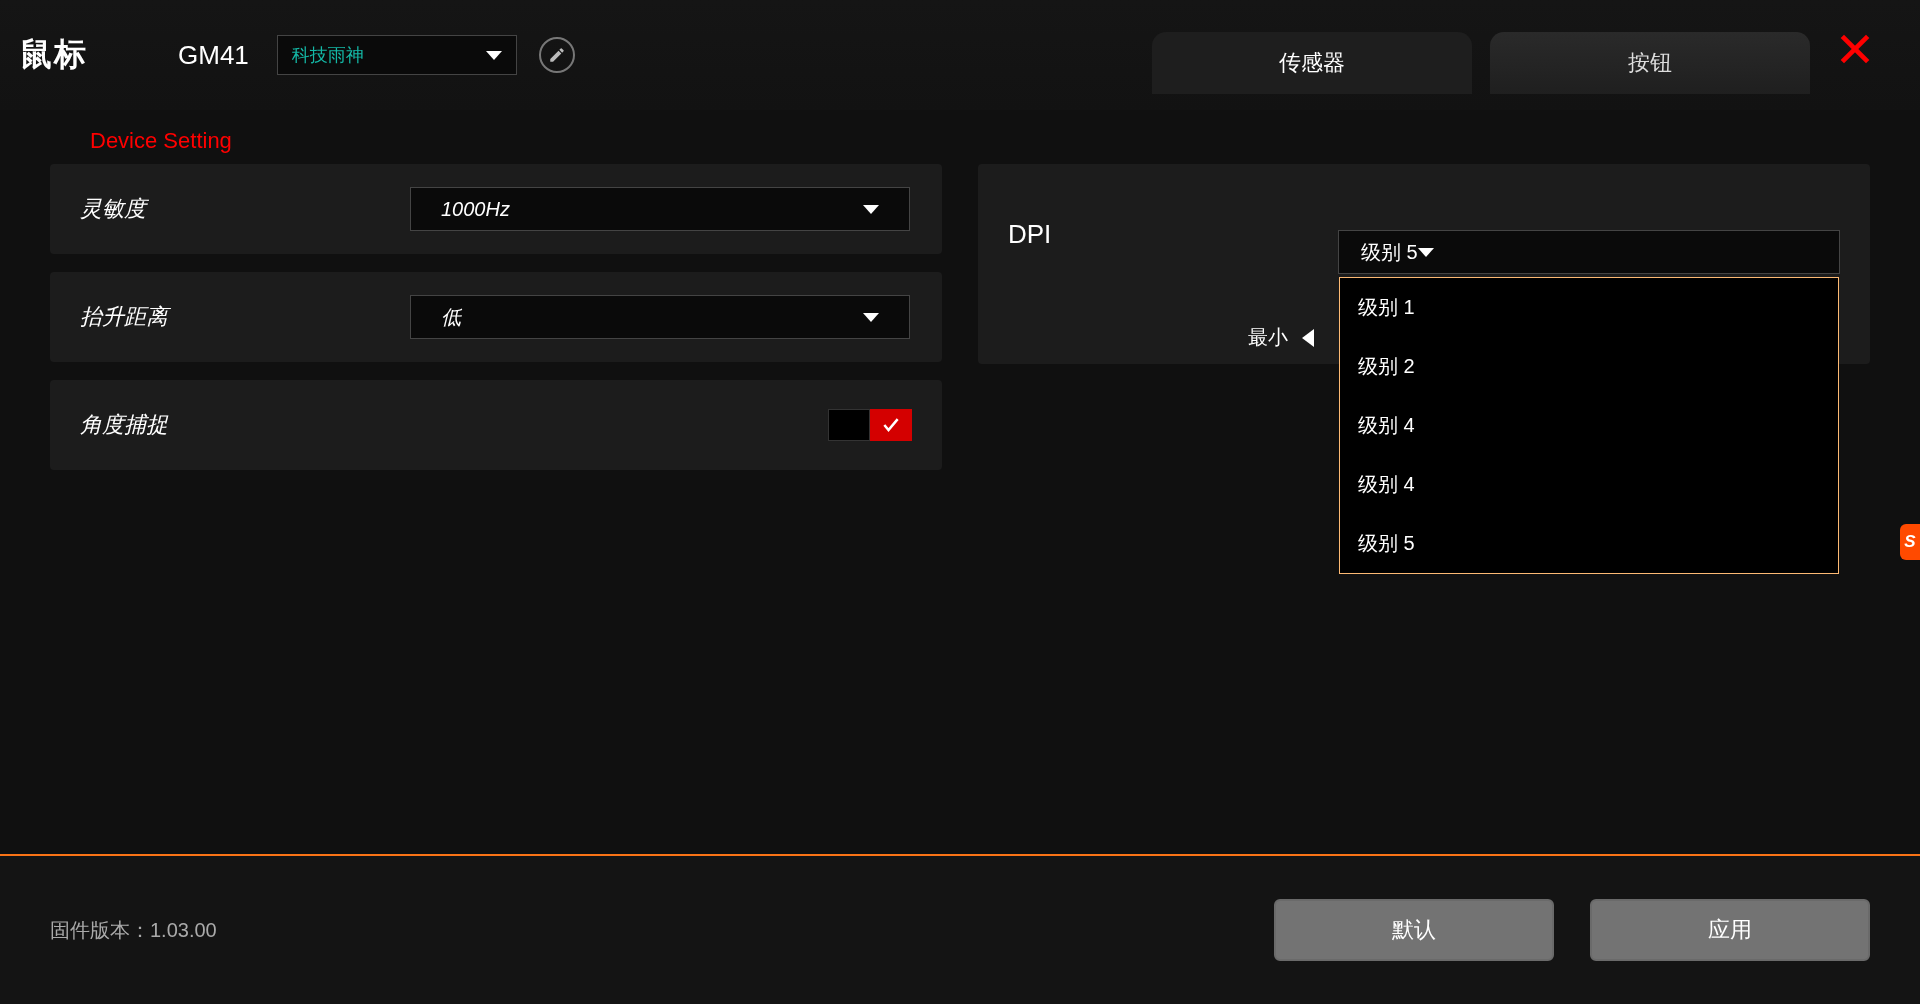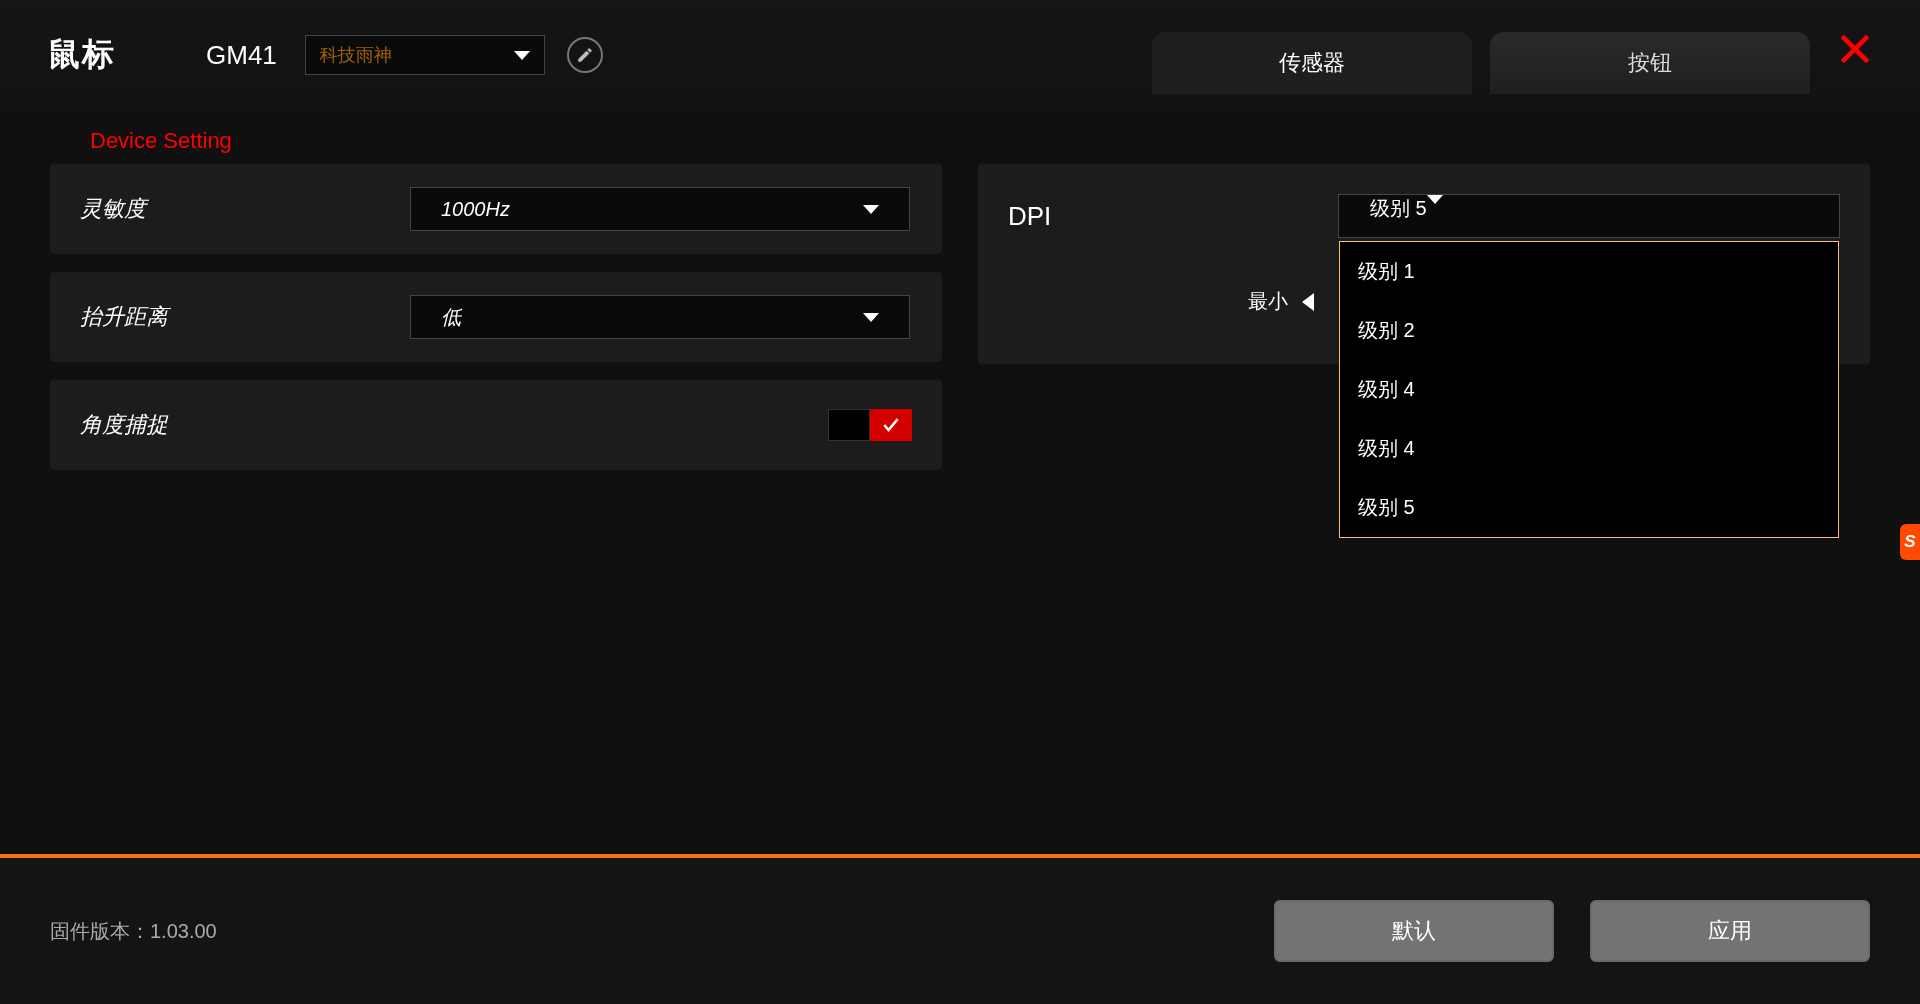--- a/index.html
+++ b/index.html
@@ -1,25 +1,25 @@
 <!DOCTYPE html>
 <html><head>
 <meta charset="utf-8">
 <style>
 * { margin: 0; padding: 0; box-sizing: border-box; }
 html, body { width: 1920px; height: 1004px; background: #000; font-family: "Microsoft YaHei", "PingFang SC", Arial, sans-serif; color: #fff; overflow: hidden; }
 .scale-wrap { transform-origin: top left; width: 1920px; height: 1004px; }
 .app { width: 100%; height: 100%; background: #101010; position: relative; }
 
 
-.header { display: flex; align-items: center; height: 110px; padding: 0 40px 0 48px; background: linear-gradient(#151515, #121212); position: relative; text-align: center; }
+.header { display: flex; align-items: center; height: 110px; padding: 0 40px 0 20px; background: linear-gradient(#151515, #121212); position: relative; text-align: center; }
 .title { font-size: 32px; font-weight: 600; letter-spacing: 2px; margin-right: 90px; }
 .model { font-size: 26px; font-weight: 500; margin-right: 28px; color: #fff; }
 .profile-select { position: relative; width: 240px; height: 40px; border: 1px solid #444; background: #0a0a0a; display: flex; align-items: center; padding: 0 14px; cursor: pointer; }
-.profile-select span { font-size: 18px; color: #a16207; }
+.profile-select span { font-size: 18px; color: #14b8a6; }
 .profile-select .caret { margin-left: auto; }
 .edit-btn { width: 36px; height: 36px; border-radius: 50%; border: 2px solid #777; display: flex; align-items: center; justify-content: center; margin-left: 22px; cursor: pointer; }
 .edit-btn svg { width: 18px; height: 18px; fill: #bbb; }
 
 .tabs { position: absolute; right: 110px; top: 32px; display: flex; gap: 18px; }
 .tab { width: 320px; height: 62px; display: flex; align-items: center; justify-content: center; font-size: 22px; border-top-left-radius: 14px; border-top-right-radius: 14px; cursor: pointer; }
 .tab.inactive { background: linear-gradient(#2a2a2a, #1f1f1f); color: #ddd; }
 .tab.active { background: #1e1e1e; color: #fff; position: relative; top: 0; }
 
 .close-btn { position: absolute; right: 46px; top: 30px; cursor: pointer; }
@@ -40,32 +40,32 @@
 .select .caret { margin-left: auto; }
 .caret { width: 0; height: 0; border-left: 8px solid transparent; border-right: 8px solid transparent; border-top: 9px solid #fff; }
 
 .toggle-wrap { margin-left: auto; display: flex; }
 .toggle-off { width: 42px; height: 32px; background: #000; border: 1px solid #333; cursor: pointer; }
 .toggle-on { width: 42px; height: 32px; background: #d40000; display: flex; align-items: center; justify-content: center; cursor: pointer; }
 .toggle-on svg { width: 20px; height: 20px; stroke: #fff; stroke-width: 3; fill: none; }
 
 .dpi-row { display: flex; align-items: center; width: 100%; }
 .dpi-label { font-size: 26px; width: 330px; }
-.dpi-select { flex: 1; height: 44px; background: #0a0a0a; border: 1px solid #444; display: flex; padding: 0 31px; cursor: pointer; position: relative; }
+.dpi-select { flex: 1; height: 44px; background: #0a0a0a; border: 1px solid #444; display: flex; align-items: center; padding: 0 22px; cursor: pointer; position: relative; margin-top: 36px; }
 .dpi-select span { font-size: 20px; }
 
 .dpi-slider-row { display: flex; align-items: center; margin-top: 50px; margin-left: 240px; gap: 14px; position: relative; }
 .min-label { font-size: 20px; }
 .arrow-left { width: 0; height: 0; border-top: 9px solid transparent; border-bottom: 9px solid transparent; border-right: 12px solid #fff; cursor: pointer; }
 
 .dropdown { position: absolute; left: 0; top: 46px; width: 100%; background: #000; border: 1px solid #fdba74; z-index: 100; }
 .dropdown-item { padding: 16px 18px; font-size: 20px; color: #fff; cursor: pointer; }
 
 
-.footer { position: absolute; bottom: 0; left: 0; right: 0; height: 150px; background: #141414; border-top: 4px solid #f97316; display: flex; align-items: center; padding: 0 50px; }
+.footer { position: absolute; bottom: 0; left: 0; right: 0; height: 150px; background: #141414; border-top: 2px solid #f97316; display: flex; align-items: center; padding: 0 50px; }
 .fw { font-size: 20px; color: #aaa; }
 .footer-btns { margin-left: auto; display: flex; gap: 36px; }
 .footer-btn { width: 280px; height: 62px; border: 2px solid #6a6a6a; border-radius: 6px; display: flex; align-items: center; justify-content: center; font-size: 22px; background: #737373; cursor: pointer; color: #fff; }
 
 .side-tab { position: absolute; right: 0; top: 524px; width: 20px; height: 36px; background: #ff4a00; border-top-left-radius: 6px; border-bottom-left-radius: 6px; display: flex; align-items: center; justify-content: center; color: #fff; font-weight: bold; font-size: 17px; font-style: italic; cursor: pointer; }
 </style>
 </head>
 <body>
 <div class="scale-wrap">
 <div class="app">

